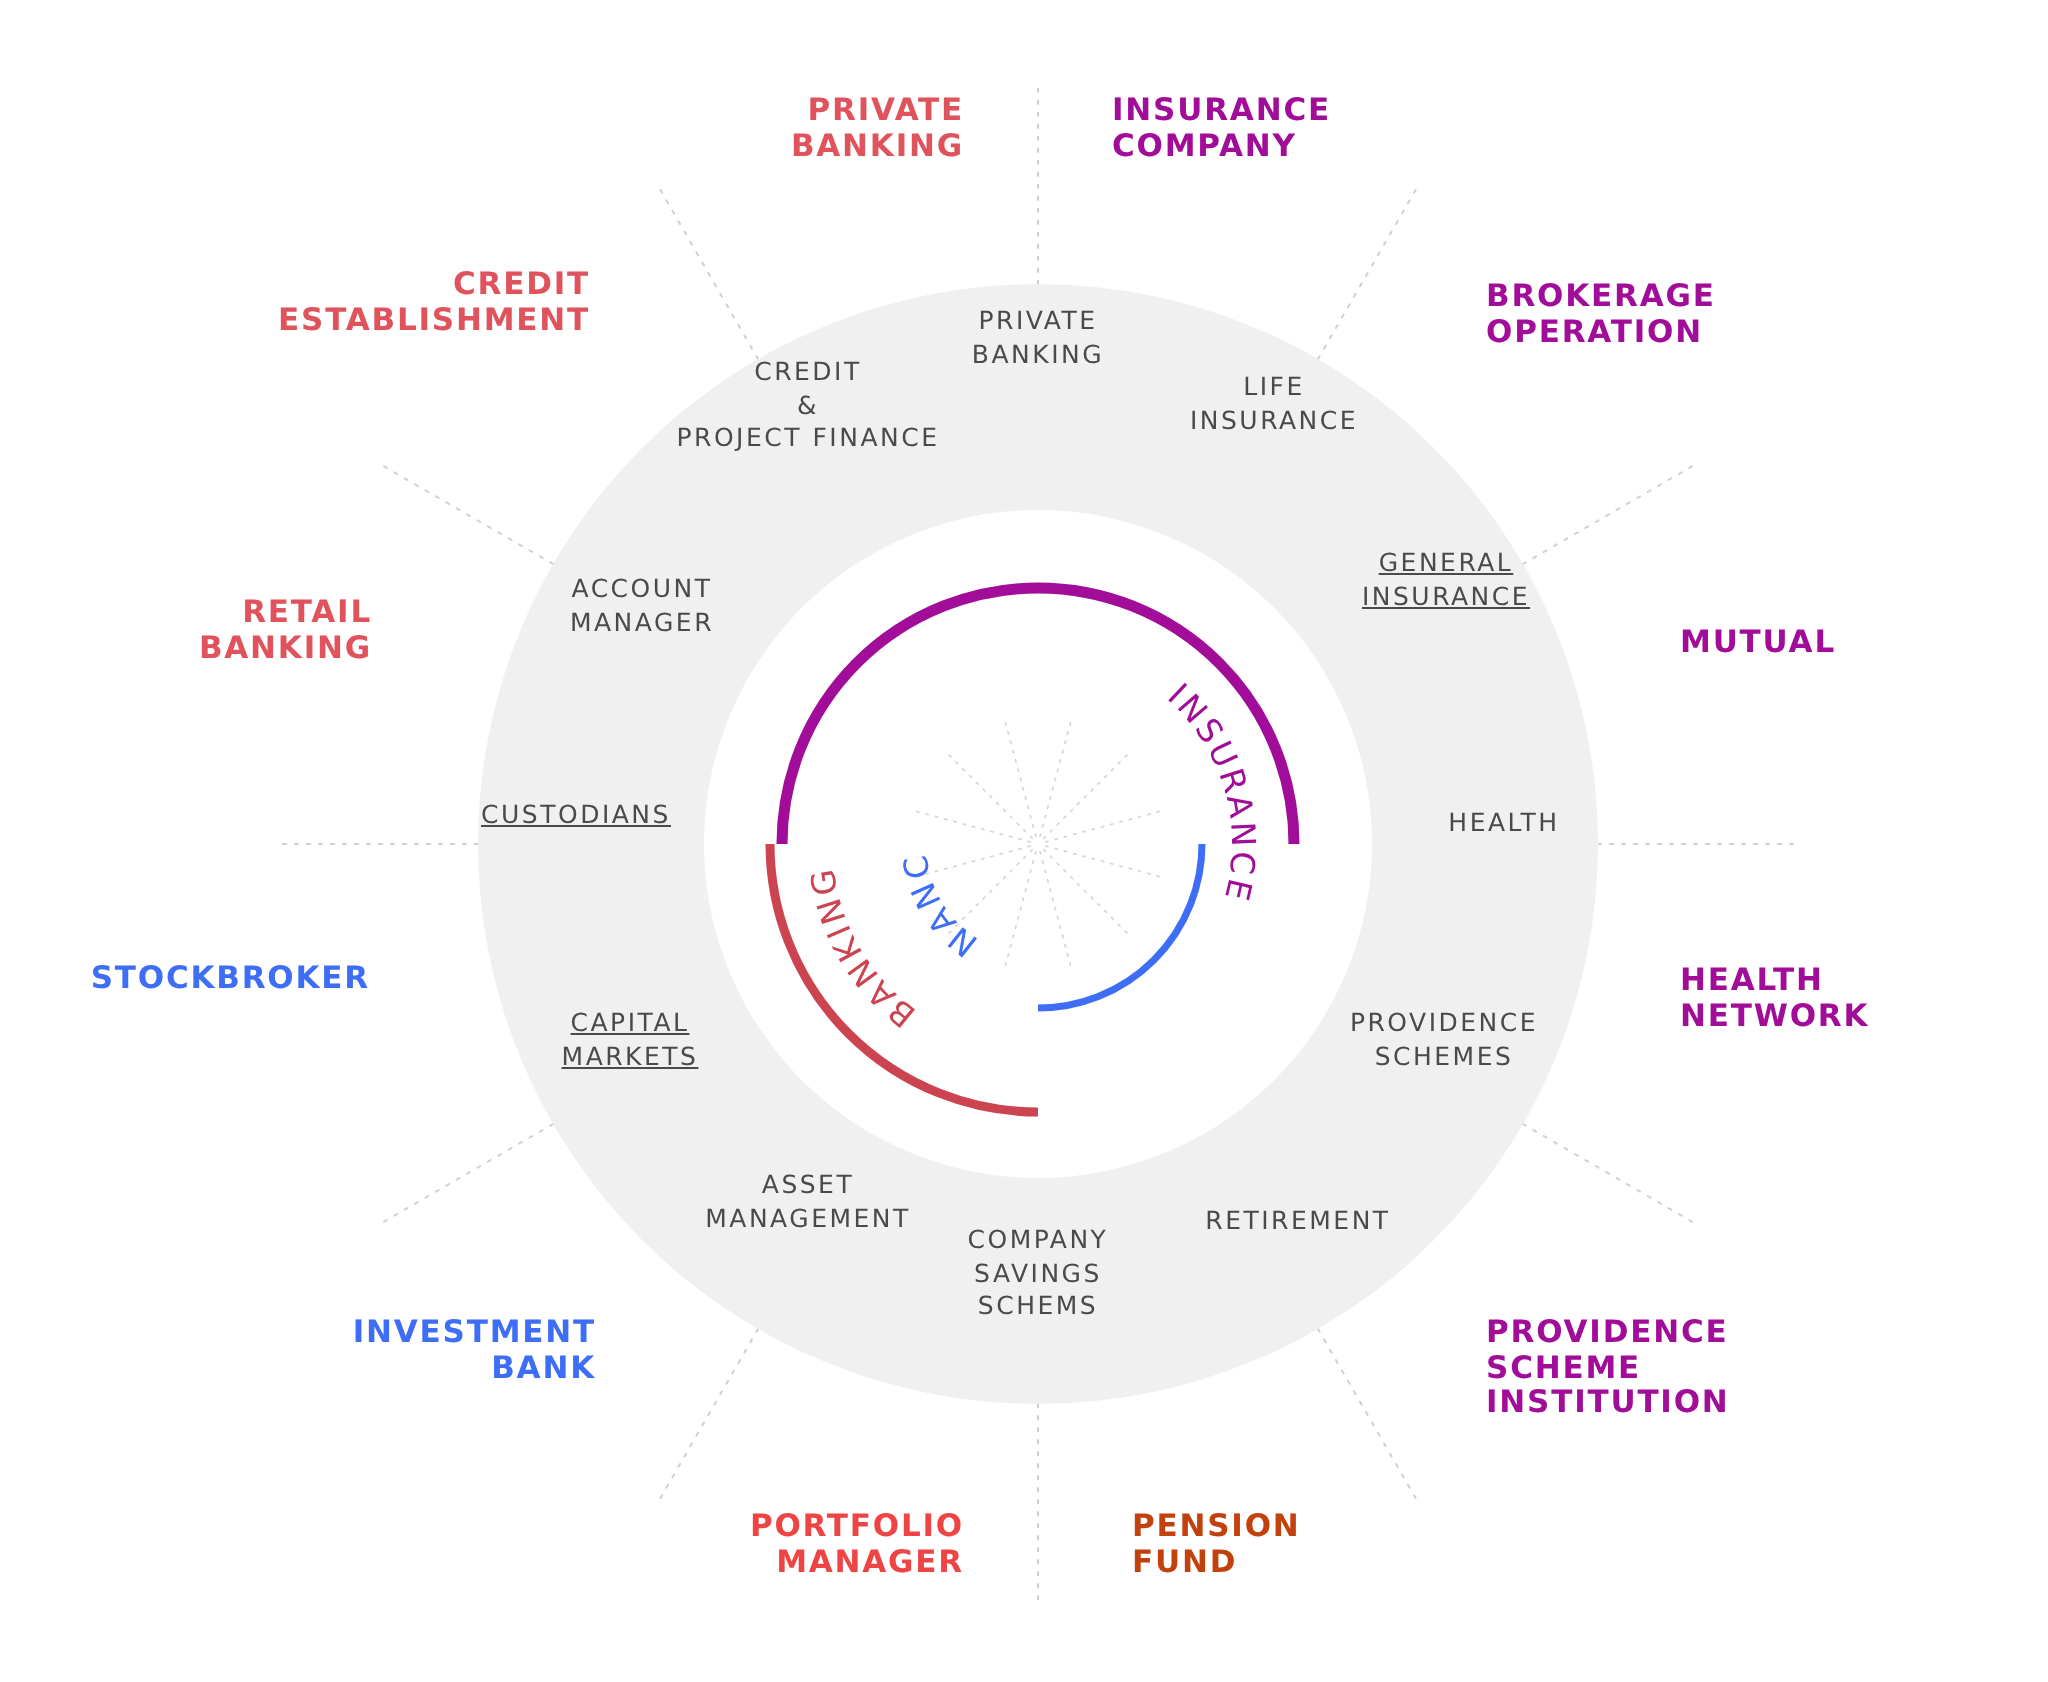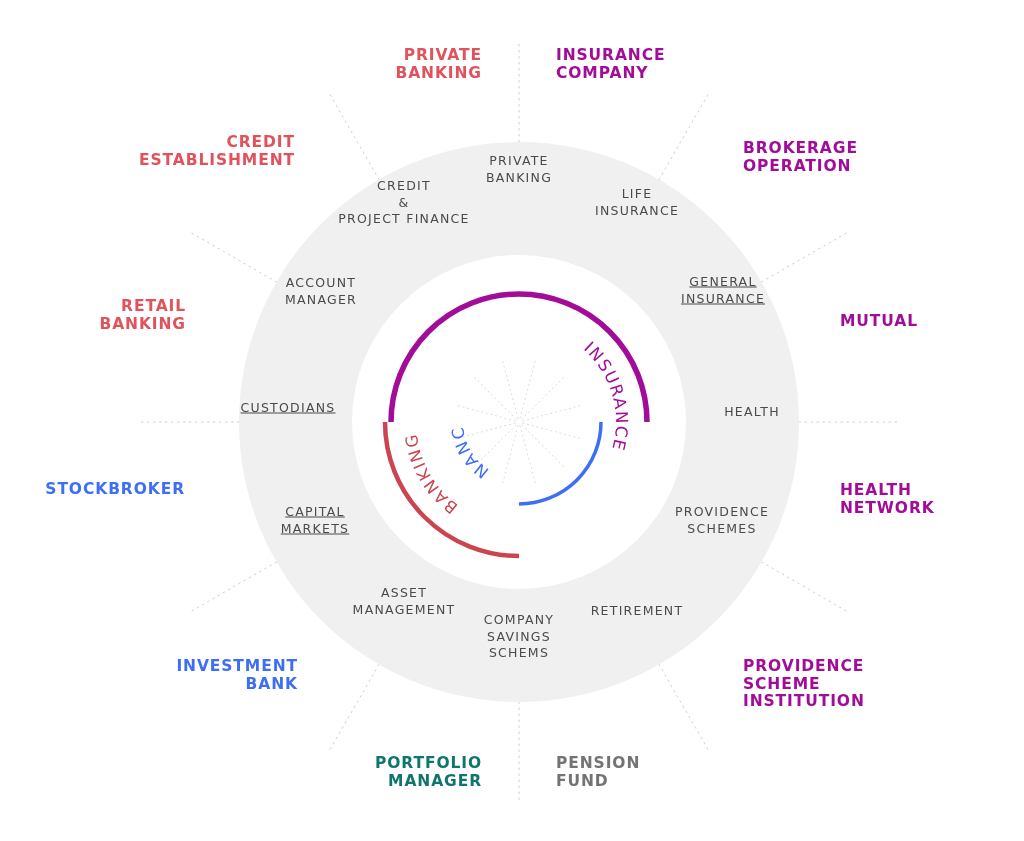--- a/index.html
+++ b/index.html
@@ -108,29 +108,29 @@
   <div id="inner-labels-layer">
       <div class="inner-label al-cent" style="left: 0px; top: 0px; width: 240px; transform: translate(399px, 152.5px);">PRIVATE
 BANKING</div>
       <div class="inner-label al-cent" style="left: 0px; top: 0px; width: 240px; transform: translate(517px, 185.5px);">LIFE
 INSURANCE</div>
       <div class="inner-label al-cent" style="left: 0px; top: 0px; width: 240px; transform: translate(284px, 178px);">CREDIT
 &amp;
 PROJECT FINANCE</div>
       <div class="inner-label al-cent" style="left: 0px; top: 0px; width: 240px; transform: translate(603px, 273.5px); text-decoration: underline;">GENERAL
 INSURANCE</div>
-      <div class="inner-label al-cent" style="left: 0px; top: 0px; width: 240px; transform: translate(201px, 274.5px);">ACCOUNT
+      <div class="inner-label al-cent" style="left: 0px; top: 12px; width: 240px; transform: translate(201px, 274.5px);">ACCOUNT
 MANAGER</div>
       <div class="inner-label al-cent" style="left: 0px; top: 0px; width: 240px; transform: translate(632px, 403.5px);">HEALTH</div>
       <div class="inner-label al-cent" style="left: 0px; top: 0px; width: 240px; transform: translate(168px, 399.5px); text-decoration: underline;">CUSTODIANS</div>
       <div class="inner-label al-cent" style="left: 0px; top: 0px; width: 240px; transform: translate(602px, 503.5px);">PROVIDENCE
 SCHEMES</div>
       <div class="inner-label al-cent" style="left: 0px; top: 0px; width: 240px; transform: translate(195px, 503.5px); text-decoration: underline;">CAPITAL
 MARKETS</div>
-      <div class="inner-label al-cent" style="left: 0px; top: 0px; width: 240px; transform: translate(517px, 602.5px);">RETIREMENT</div>
+      <div class="inner-label al-cent" style="left: 12px; top: 0px; width: 240px; transform: translate(517px, 602.5px);">RETIREMENT</div>
       <div class="inner-label al-cent" style="left: 0px; top: 0px; width: 240px; transform: translate(284px, 584.5px);">ASSET
 MANAGEMENT</div>
       <div class="inner-label al-cent" style="left: 0px; top: 0px; width: 240px; transform: translate(399px, 612px);">COMPANY
 SAVINGS
 SCHEMS</div>
     </div>
   <div id="outer-labels-layer">
       <div class="outer-label al-left" style="color: rgb(224, 82, 92); width: 300px; left: 0px; top: 0px; transform: translate(182px, 47px);">PRIVATE
 BANKING</div>
       <div class="outer-label al-right" style="color: rgb(161, 12, 153); width: 300px; left: 0px; top: 0px; transform: translate(556px, 47px);">INSURANCE
@@ -143,19 +143,19 @@
 BANKING</div>
       <div class="outer-label al-right" style="color: rgb(161, 12, 153); width: 300px; left: 0px; top: 0px; transform: translate(840px, 313px);">MUTUAL</div>
       <div class="outer-label al-left" style="color: rgb(61, 110, 245); width: 300px; left: 0px; top: 0px; transform: translate(-115px, 481px);">STOCKBROKER</div>
       <div class="outer-label al-right" style="color: rgb(161, 12, 153); width: 300px; left: 0px; top: 0px; transform: translate(840px, 482px);">HEALTH
 NETWORK</div>
       <div class="outer-label al-left" style="color: rgb(61, 110, 245); width: 300px; left: 0px; top: 0px; transform: translate(-2px, 658px);">INVESTMENT
 BANK</div>
       <div class="outer-label al-right" style="color: rgb(161, 12, 153); width: 300px; left: 0px; top: 0px; transform: translate(743px, 658px);">PROVIDENCE
 SCHEME
 INSTITUTION</div>
-      <div class="outer-label al-left" style="color: #0f766e; width: 300px; left: 0px; top: 0px; transform: translate(182px, 755px);">PORTFOLIO
+      <div class="outer-label al-left" style="color: #ef4444; width: 300px; left: 0px; top: 0px; transform: translate(182px, 755px);">PORTFOLIO
 MANAGER</div>
-      <div class="outer-label al-right" style="color: #737373; width: 300px; left: 0px; top: 0px; transform: translate(556px, 755px);">PENSION
+      <div class="outer-label al-right" style="color: #c2410c; width: 300px; left: 10px; top: 0px; transform: translate(556px, 755px);">PENSION
 FUND</div>
     </div>
 
 </div>
 
 </body></html>

